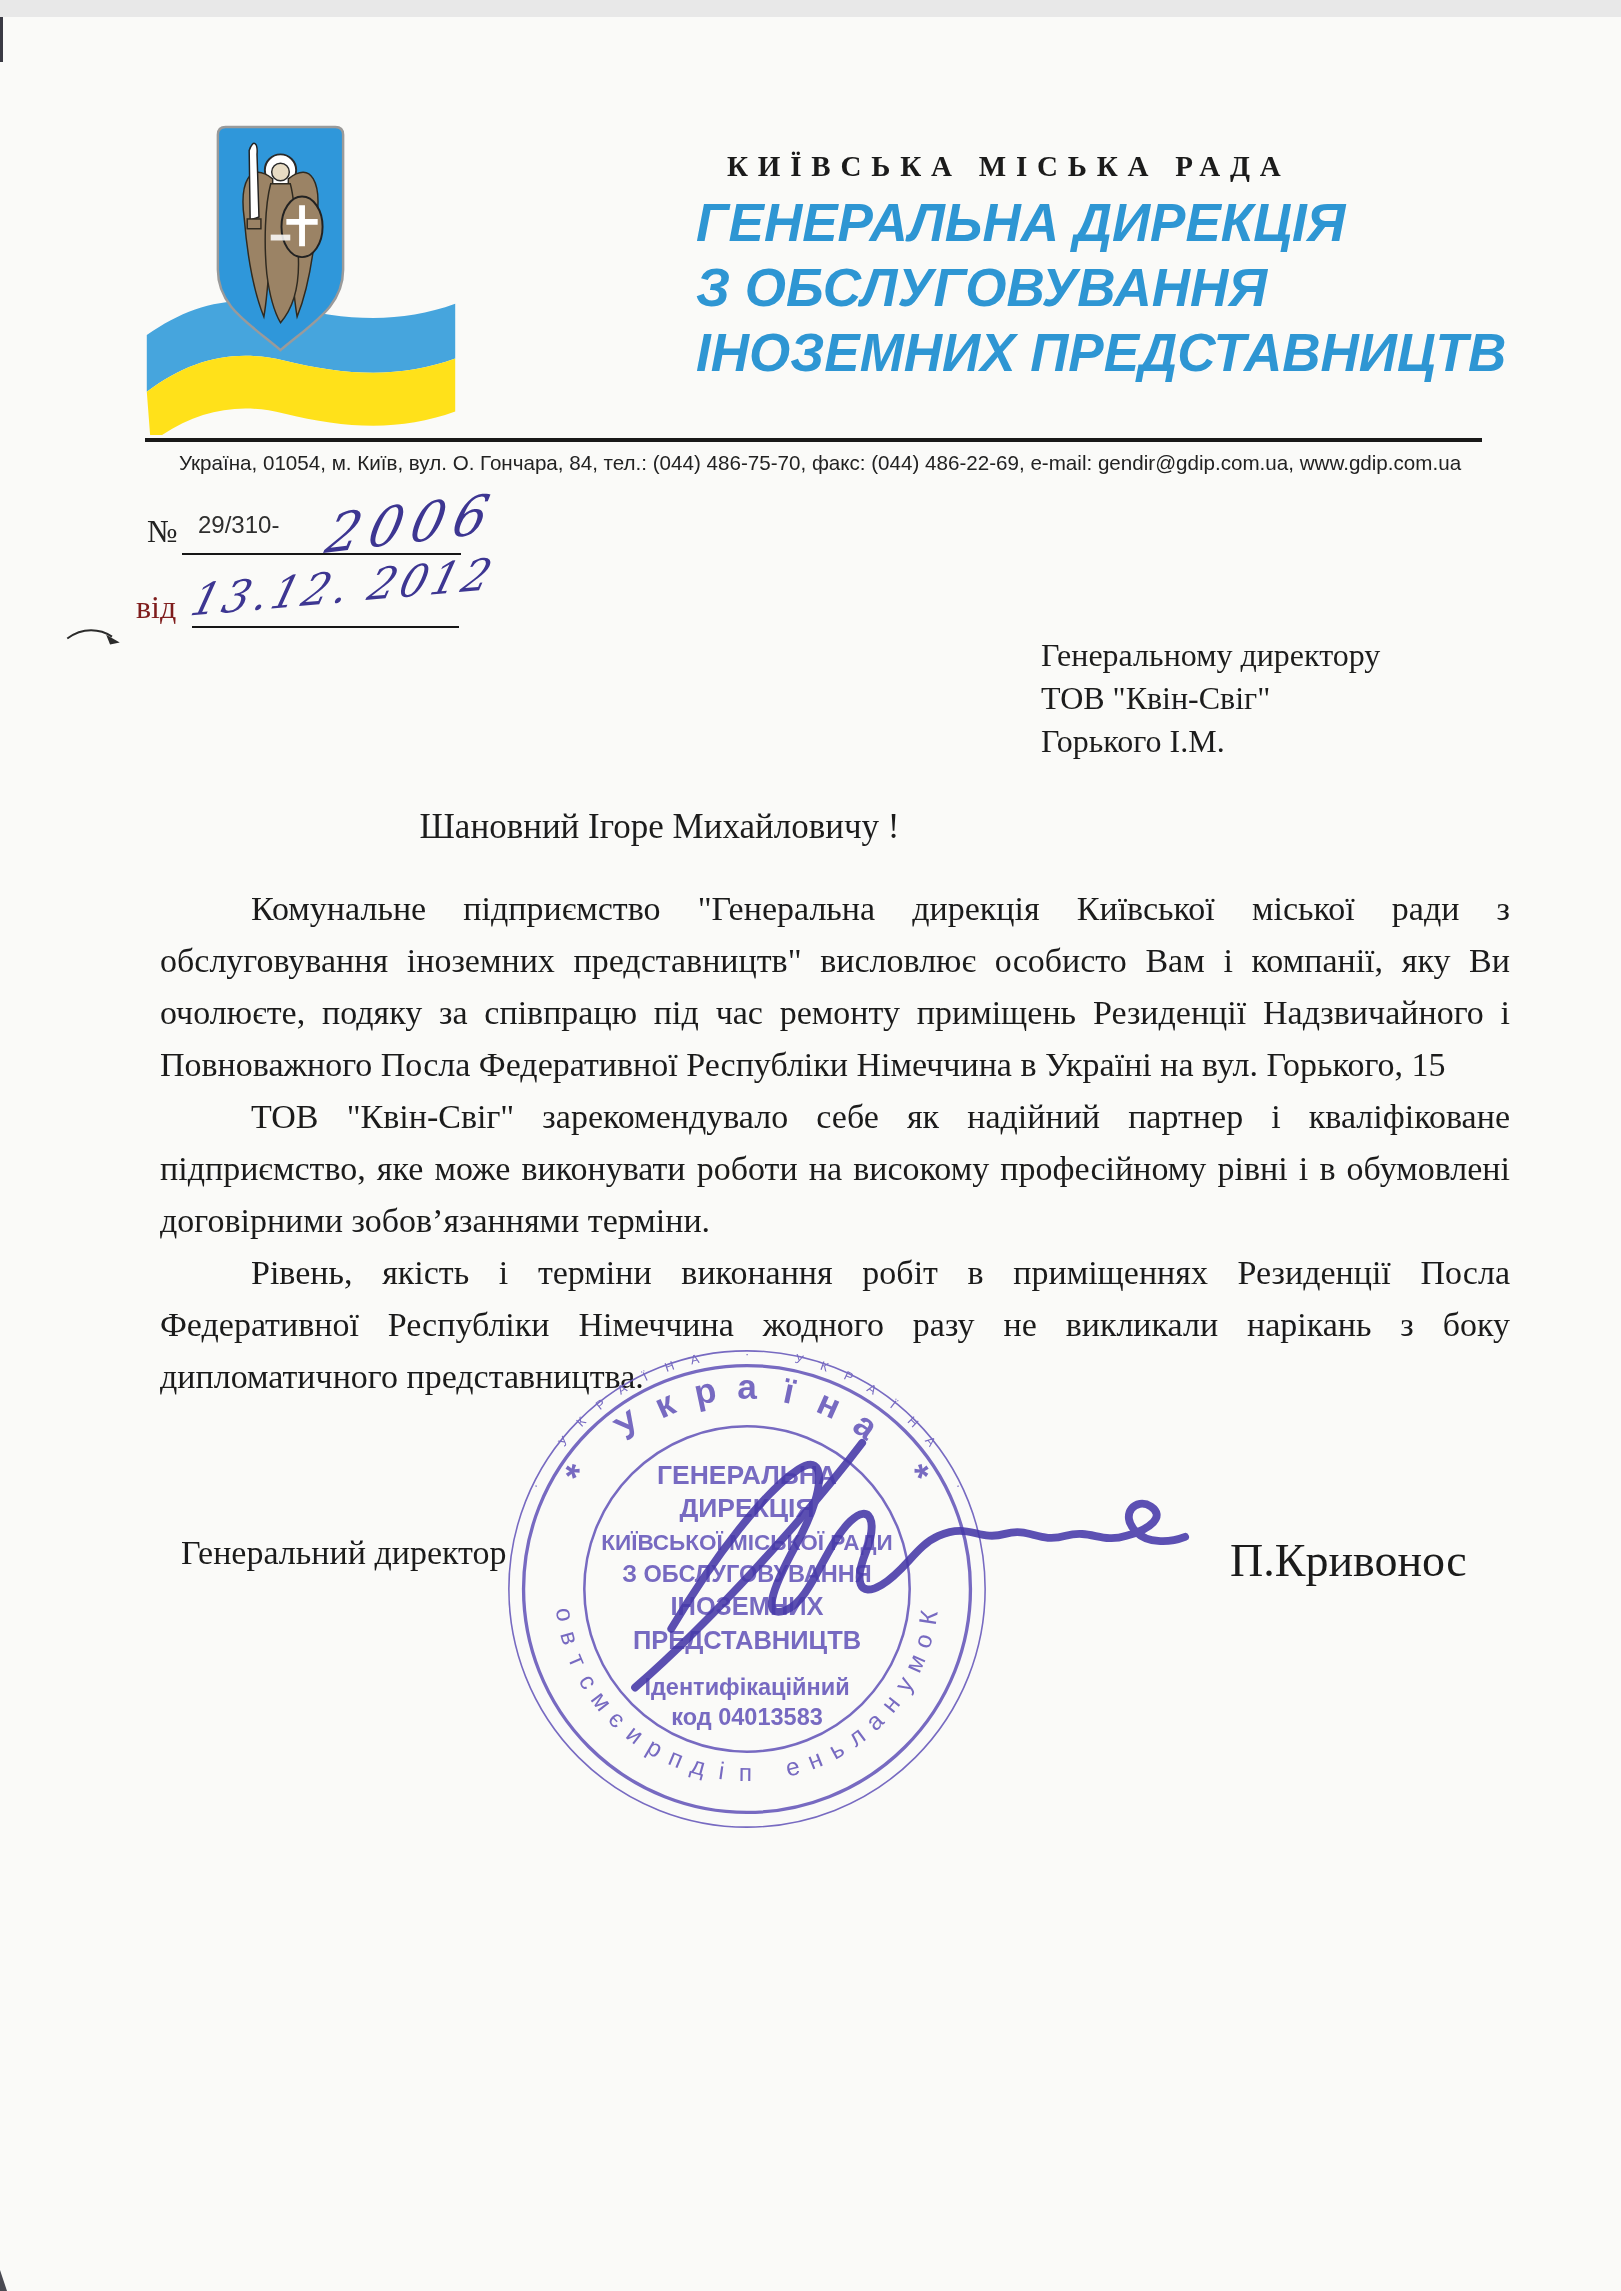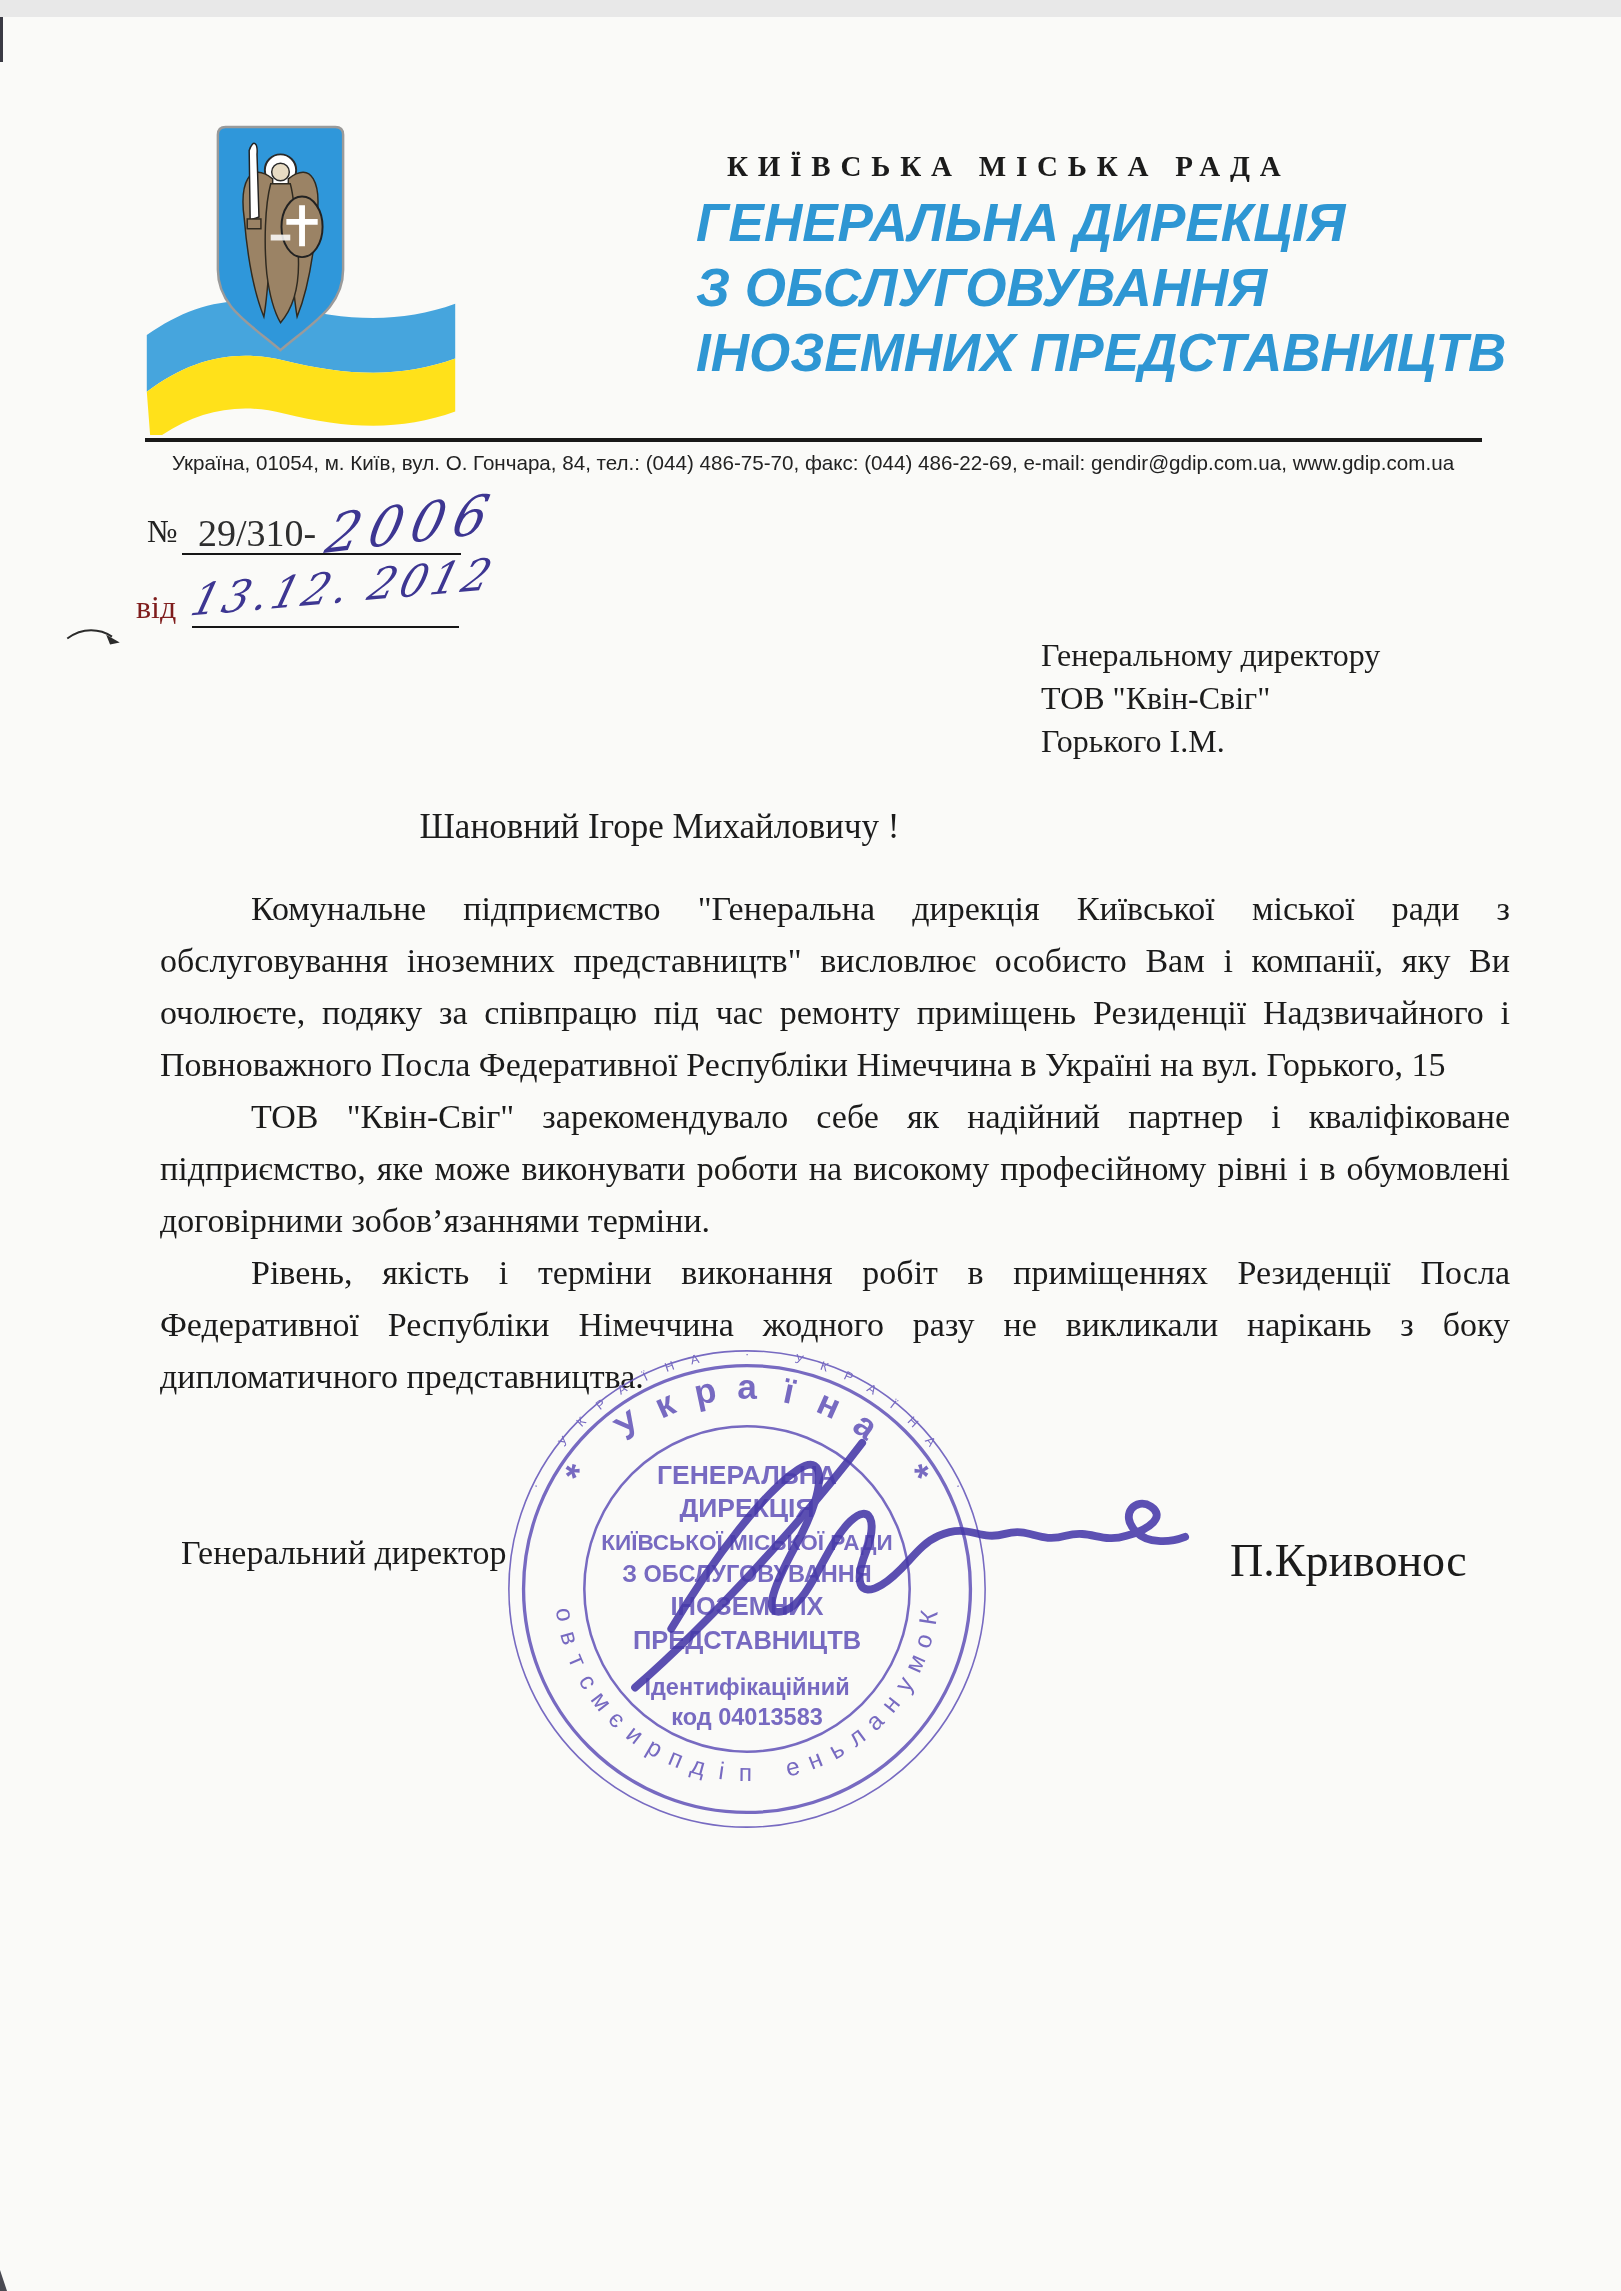--- a/index.html
+++ b/index.html
@@ -20,26 +20,26 @@
     font-family:"Liberation Serif",serif;font-weight:700;font-size:29px;
     letter-spacing:9.8px;color:#1b1b1b;white-space:nowrap;
   }
   .org{
     position:absolute;left:696px;top:173px;width:882px;
     font-family:"Liberation Sans",sans-serif;font-weight:700;font-style:italic;
     font-size:53px;line-height:65px;color:#2e96d3;white-space:nowrap;
   }
   .rule{position:absolute;left:145px;top:421px;width:1337px;height:3.9px;background:#191919;}
   .contact{
-    position:absolute;left:127px;top:434px;width:1372px;text-align:center;
+    position:absolute;left:134px;top:434px;width:1372px;text-align:center;
     font-family:"Liberation Sans",sans-serif;font-size:20.6px;color:#222;white-space:nowrap;
   }
   
   .ref-no-label{position:absolute;left:147px;top:496px;font-size:32px;color:#222;}
-  .ref-no-printed{position:absolute;left:198px;top:494px;font-family:Liberation Serif, serif;font-size:38px;color:#2e2e2e;}
+  .ref-no-printed{position:absolute;left:198px;top:494px;font-family:Liberation Sans, sans-serif;font-size:24px;color:#2e2e2e;}
   .ref-no-line{position:absolute;left:182px;top:536px;width:279px;height:2px;background:#161616;}
   .ref-date-label{position:absolute;left:136px;top:572px;font-size:32px;color:#7f1d1d;}
   .ref-date-line{position:absolute;left:192px;top:609px;width:267px;height:2px;background:#161616;}
   .handwriting{
     position:absolute;font-family:"DejaVu Serif",serif;font-style:italic;
     color:#3d3692;white-space:nowrap;
   }
   .hw-number{left:327px;top:476px;font-size:53px;letter-spacing:8.8px;transform:rotate(-7deg) skewX(-20deg);}
   .hw-date{left:192px;top:545px;font-size:43px;letter-spacing:3.9px;transform:rotate(-5deg) skewX(-20deg);}
   .pen-arrow{position:absolute;left:63px;top:606px;width:63px;height:35px;}

